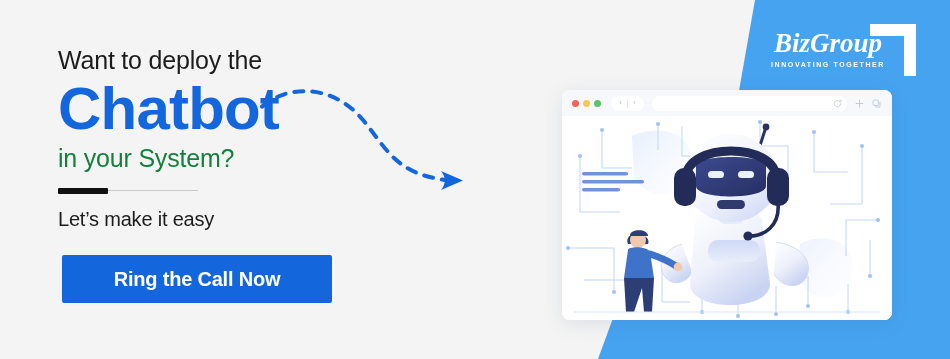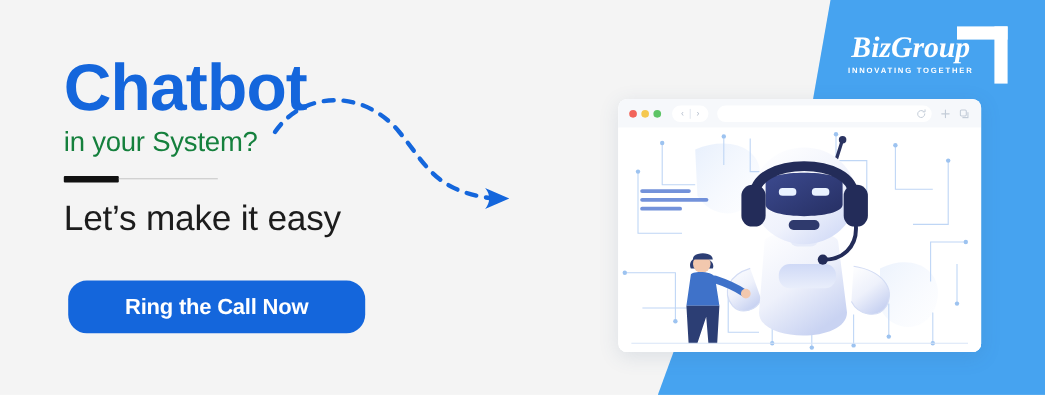--- a/index.html
+++ b/index.html
@@ -151,37 +151,37 @@
   }
   .divider .thin {
     position: absolute;
     left: 50px;
     top: 2px;
     width: 90px;
     height: 1px;
     background: #c9c9c9;
   }
   .line-4 {
-    font-size: 32px;
+    font-size: 20px;
     color: #1c1c1c;
     letter-spacing: -0.2px;
     margin-top: 14px;
     white-space: nowrap;
   }
 
   
   .cta {
     position: absolute;
     left: 62px;
     top: 255px;
     width: 270px;
     height: 48px;
     background: #1466dc;
     border: none;
-    border-radius: 17px;
+    border-radius: 2px;
     color: #ffffff;
     font-family: "Liberation Sans", sans-serif;
     font-size: 20px;
     font-weight: bold;
     letter-spacing: -0.2px;
     cursor: pointer;
     padding: 0;
   }
 
   
@@ -293,20 +293,21 @@
       <div class="bar-top"></div>
       <div class="bar-right"></div>
     </div>
     <div class="logo-text">
       <div class="logo-name">BizGroup</div>
       <div class="logo-tagline">INNOVATING TOGETHER</div>
     </div>
   </div>
 
   <div class="copy">
+    <div class="line-1">Want to deploy the</div>
     <div class="line-big">Chatbot</div>
     <div class="line-3">in your System?</div>
     <div class="divider">
       <div class="thick"></div>
       <div class="thin"></div>
     </div>
     <div class="line-4">Let’s make it easy</div>
   </div>
 
   <button class="cta">Ring the Call Now</button>

